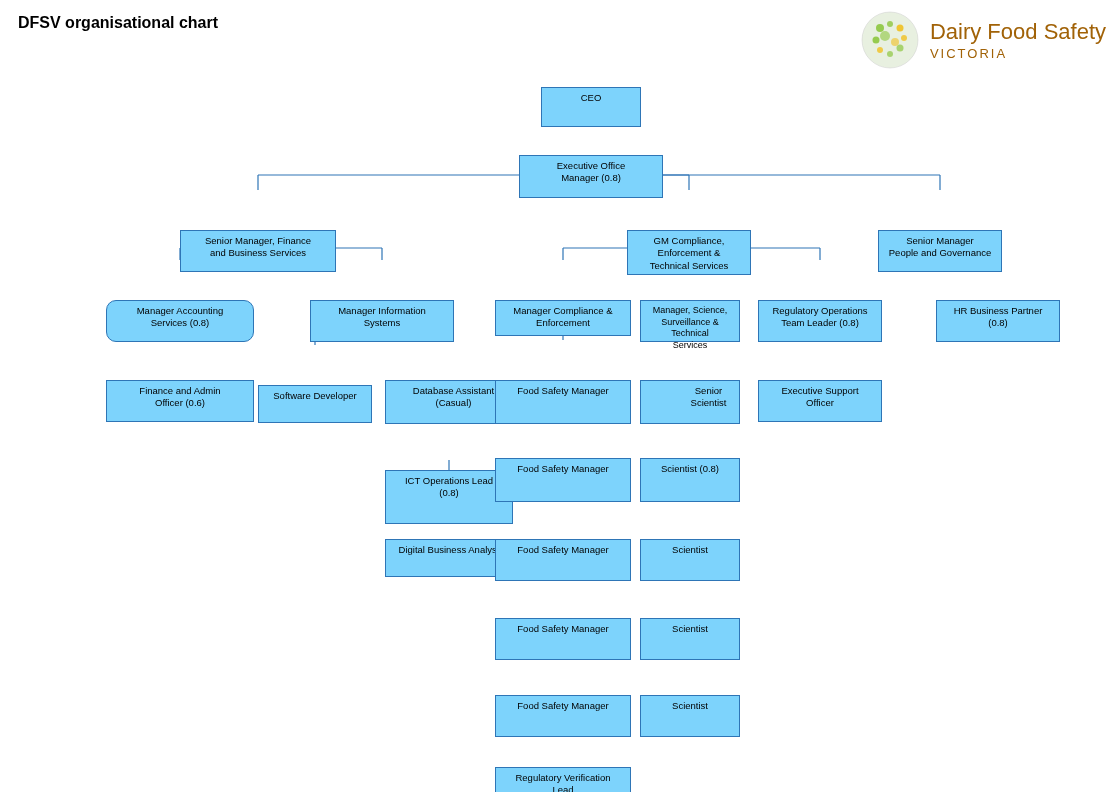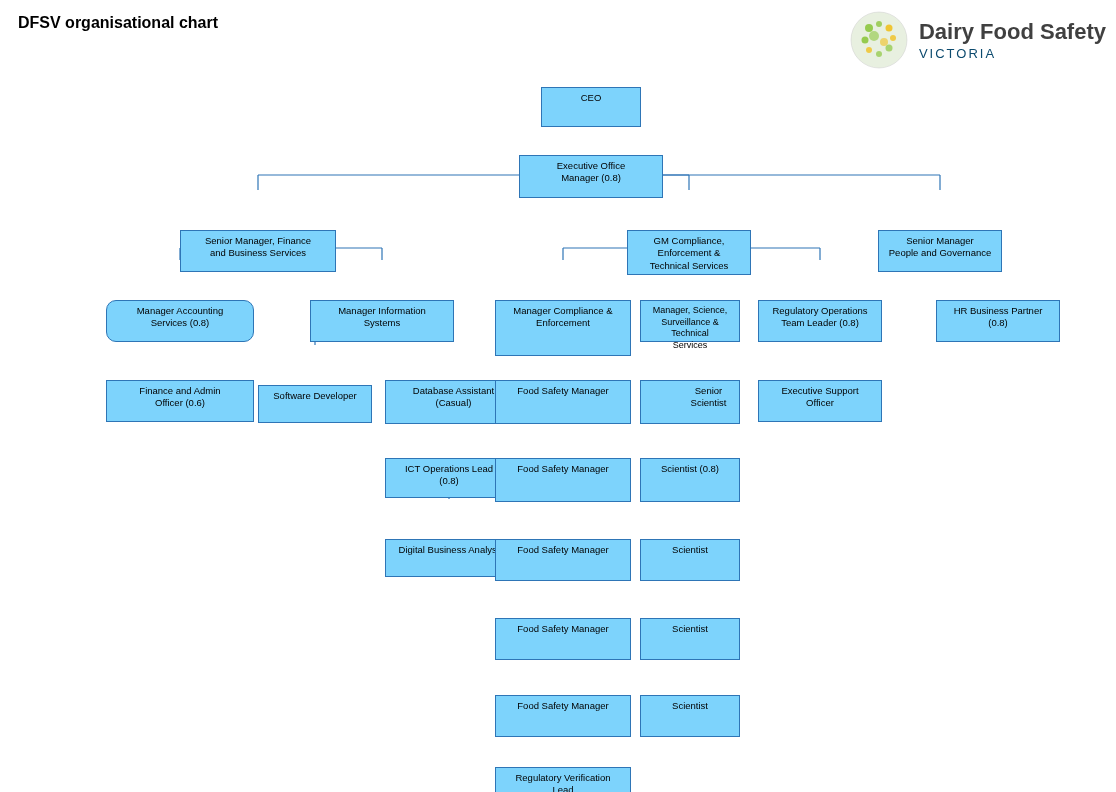--- a/index.html
+++ b/index.html
@@ -27,28 +27,28 @@
       display: flex;
       align-items: center;
       gap: 10px;
     }
     .logo-circle {
       width: 60px;
       height: 60px;
     }
     .logo-text {
       font-size: 22px;
-      font-weight: bold;
-      color: #404040;
+      font-weight: normal;
+      color: #a16207;
       line-height: 1.2;
       text-align: center;
     }
     .logo-sub {
       font-size: 13px;
-      color: #0c4a6e;
+      color: #a16207;
       letter-spacing: 2px;
     }
     
     .chart {
       position: absolute;
       top: 40px;
       left: 0;
       width: 1116px;
     }
     .box {
@@ -207,21 +207,21 @@
   <div class="box" style="left:106px; top:260px; width:148px; height:42px;border-radius:10px;">
     <span style="white-space:pre-line;">Manager Accounting
 Services (0.8)</span>
   </div>
 
   <div class="box" style="left:310px; top:260px; width:144px; height:42px;">
     <span style="white-space:pre-line;">Manager Information
 Systems</span>
   </div>
 
-  <div class="box" style="left:495px; top:260px; width:136px; height:56px;">
+  <div class="box" style="left:495px; top:260px; width:136px; height:36px;">
     <span style="white-space:pre-line;">Manager Compliance &amp;
 Enforcement</span>
   </div>
 
   <div class="box" style="left:640px; top:260px; width:100px; height:42px; font-size:9px;">
     <span style="white-space:pre-line;">Manager, Science,
 Surveillance &amp; Technical
 Services</span>
   </div>
 
@@ -242,21 +242,21 @@
 
   <div class="box" style="left:258px; top:345px; width:114px; height:38px;">
     <span>Software Developer</span>
   </div>
 
   <div class="box" style="left:385px; top:340px; width:128px; height:44px;padding-left:12px;">
     <span style="white-space:pre-line;">Database Assistant
 (Casual)</span>
   </div>
 
-  <div class="box" style="left:385px; top:418px; width:128px; height:40px;">
+  <div class="box" style="left:385px; top:430px; width:128px; height:54px;">
     <span style="white-space:pre-line;">ICT Operations Lead
 (0.8)</span>
   </div>
 
   <div class="box" style="left:385px; top:499px; width:128px; height:38px;">
     <span>Digital Business Analyst</span>
   </div>
 
   <div class="box" style="left:495px; top:340px; width:136px; height:44px;">
     <span>Food Safety Manager</span>

